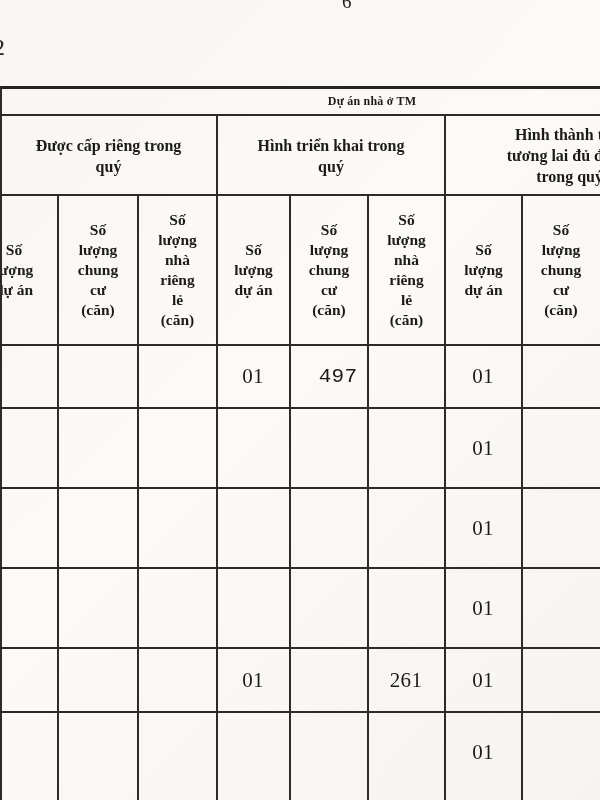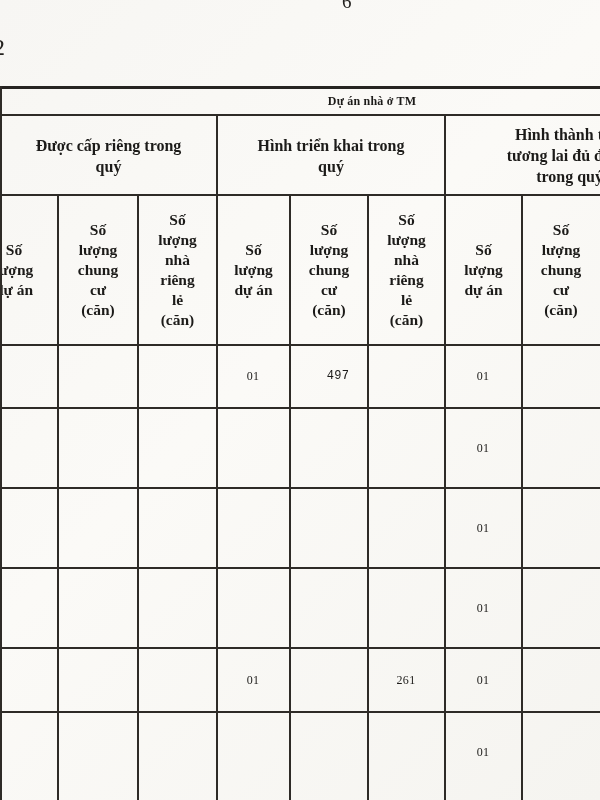--- a/index.html
+++ b/index.html
@@ -28,21 +28,21 @@
   .ghead.right{justify-content:flex-end;text-align:right;}
   .colhead{
     position:absolute;top:196px;height:148px;
     display:flex;align-items:center;justify-content:center;
     font-weight:bold;font-size:15.5px;line-height:20px;
     text-align:center;white-space:pre-line;
   }
   .val{
     position:absolute;width:64px;height:24px;margin-left:-32px;margin-top:-12px;
     display:flex;align-items:center;justify-content:center;
-    font-size:12px;letter-spacing:.3px;
+    font-size:21px;letter-spacing:.3px;
   }
   .mark{position:absolute;font-size:19px;color:#24221f;}
 </style>
 </head>
 <body>
 
 <div class="page">
 
   <span class="mark" style="top:-9px;left:342px;">6</span>
   <span class="mark" style="top:34px;left:-7px;font-size:24px;">2</span>

